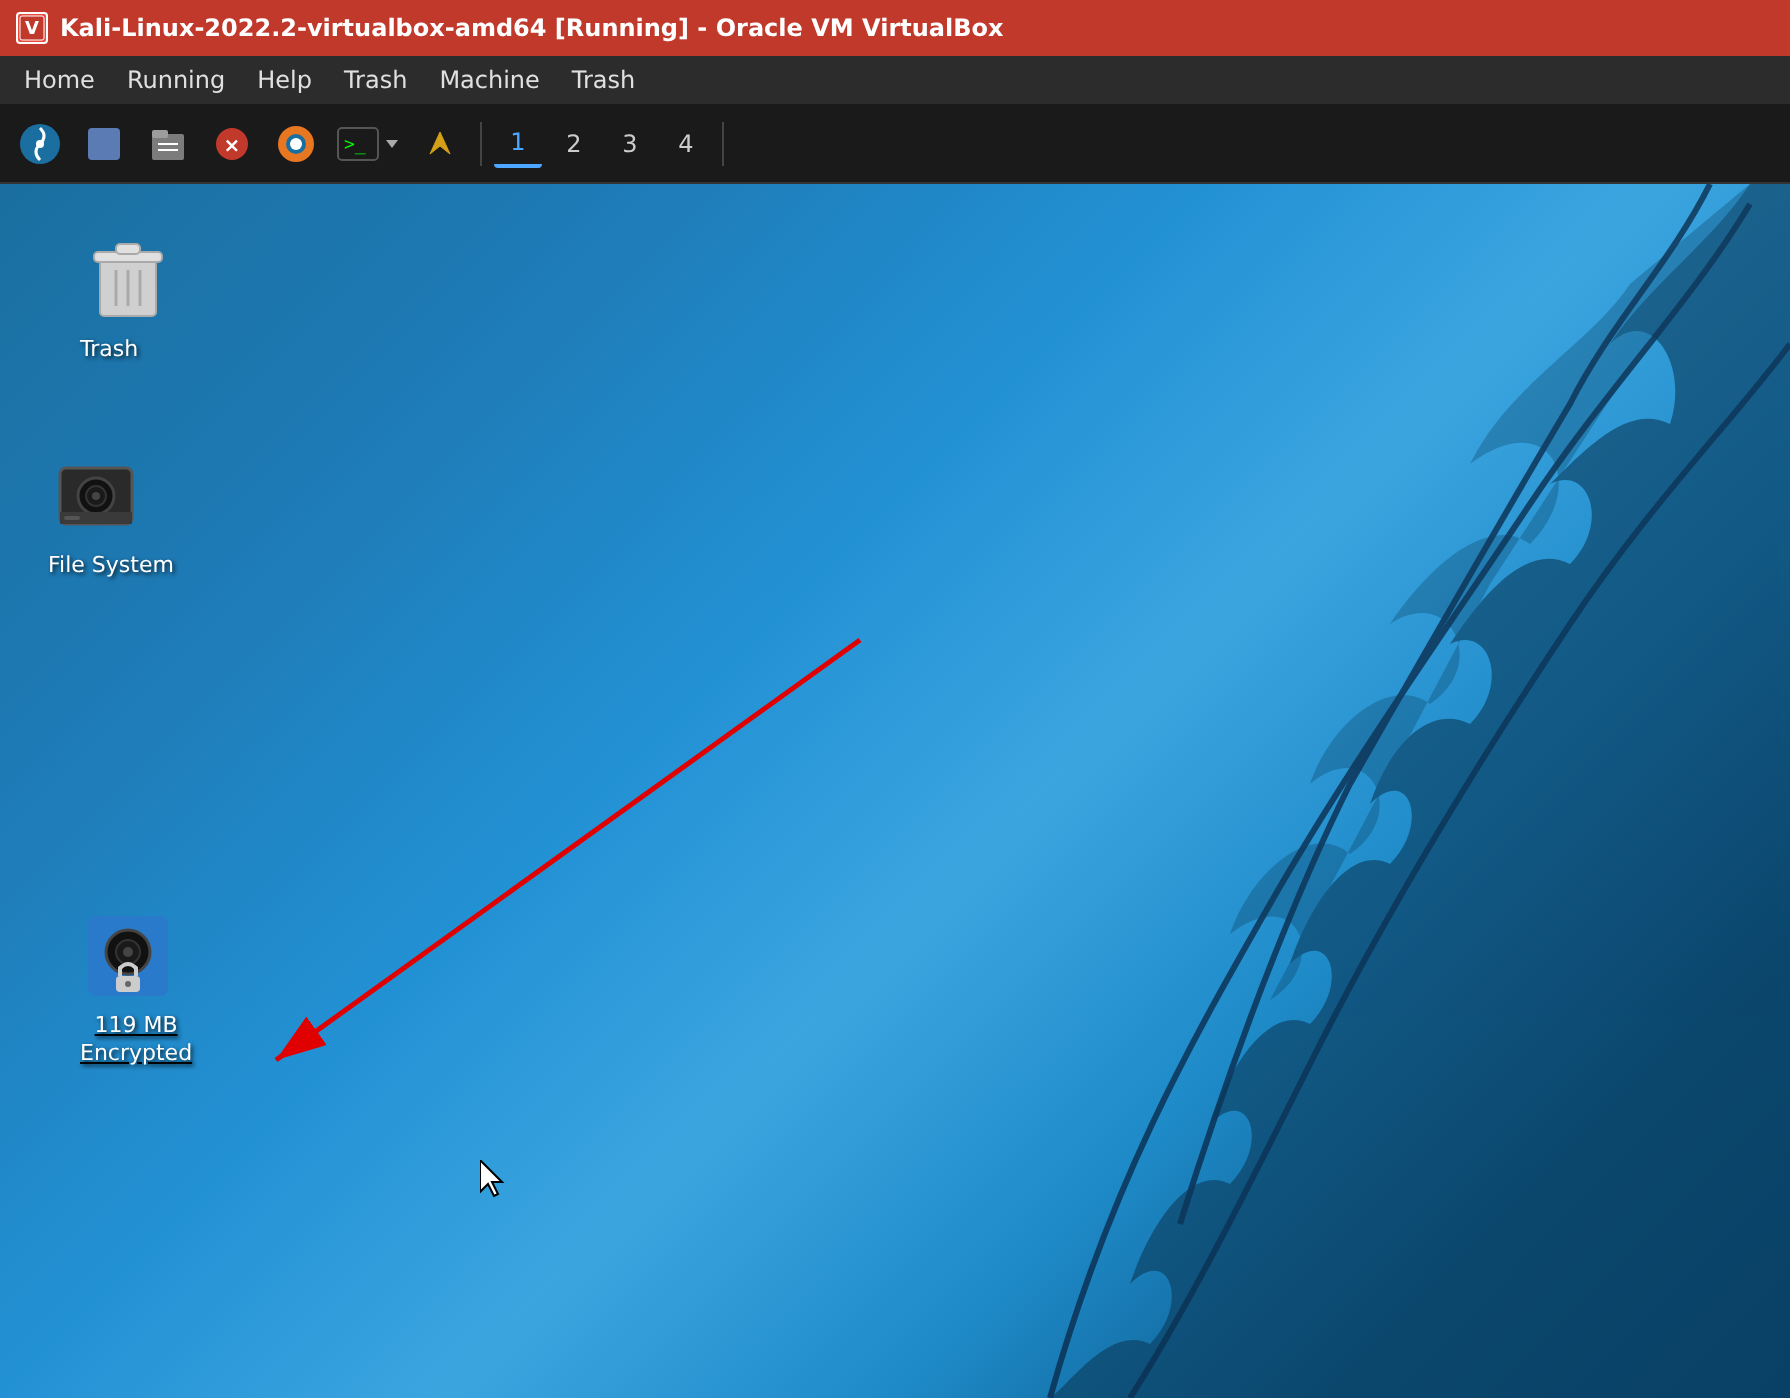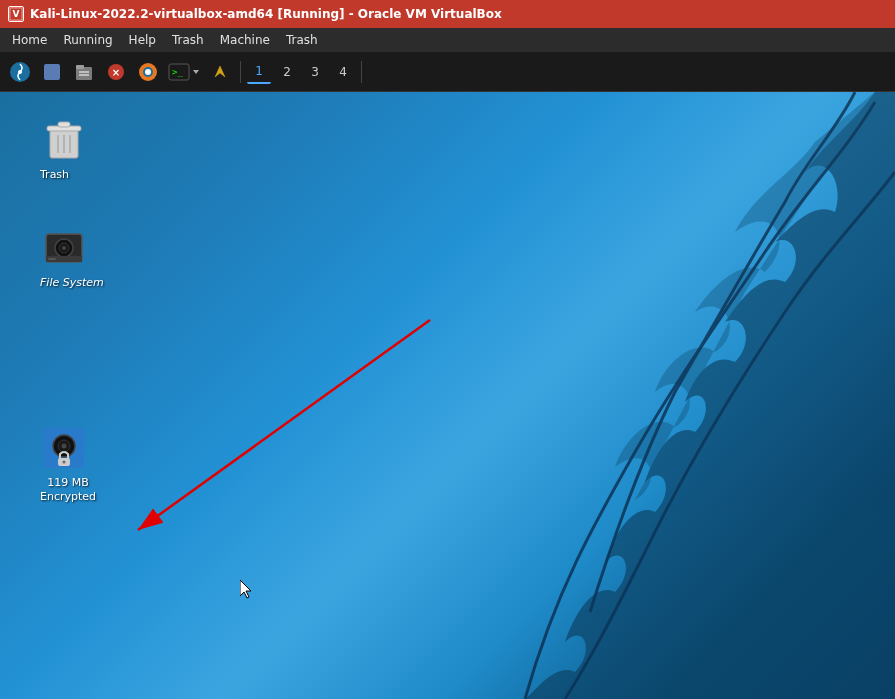--- a/index.html
+++ b/index.html
@@ -306,38 +306,38 @@
         <rect x="14" y="4" width="12" height="5" rx="2" fill="#e0e0e0" stroke="#aaa" stroke-width="1"></rect>
 
         <line x1="14" y1="17" x2="14" y2="35" stroke="#aaa" stroke-width="1.5"></line>
         <line x1="20" y1="17" x2="20" y2="35" stroke="#aaa" stroke-width="1.5"></line>
         <line x1="26" y1="17" x2="26" y2="35" stroke="#aaa" stroke-width="1.5"></line>
       </svg>
     </div>
     <div class="icon-label">Trash</div>
   </div>
 
-  <div class="desktop-icon" style="top:128px; left:36px;font-style:italic;">
+  <div class="desktop-icon" style="top:128px; left:20px;">
     <div class="icon-img">
       <svg width="44" height="44" viewBox="0 0 44 44">
 
         <rect x="4" y="8" width="36" height="28" rx="3" fill="#2a2a2a" stroke="#555" stroke-width="1.5"></rect>
         <circle cx="22" cy="22" r="9" fill="#111" stroke="#444" stroke-width="1.5"></circle>
         <circle cx="22" cy="22" r="5" fill="#1a1a1a" stroke="#333" stroke-width="1"></circle>
         <circle cx="22" cy="22" r="2" fill="#444"></circle>
 
         <rect x="4" y="30" width="36" height="6" rx="0" fill="#3a3a3a"></rect>
         <rect x="6" y="32" width="8" height="2" rx="1" fill="#555"></rect>
       </svg>
     </div>
     <div class="icon-label">File System</div>
   </div>
 
 
-  <div class="desktop-icon" style="top:328px; left:36px;">
+  <div class="desktop-icon" style="top:358px; left:36px;text-decoration:underline;">
     <div class="icon-img">
       <svg width="44" height="44" viewBox="0 0 44 44">
 
         <rect x="2" y="2" width="40" height="40" rx="4" fill="#2a7acc"></rect>
 
         <circle cx="22" cy="20" r="11" fill="#111" stroke="#444" stroke-width="1.5"></circle>
         <circle cx="22" cy="20" r="6" fill="#1a1a1a" stroke="#333" stroke-width="1"></circle>
         <circle cx="22" cy="20" r="2.5" fill="#444"></circle>
 
         <rect x="16" y="32" width="12" height="8" rx="2" fill="#ccc"></rect>

